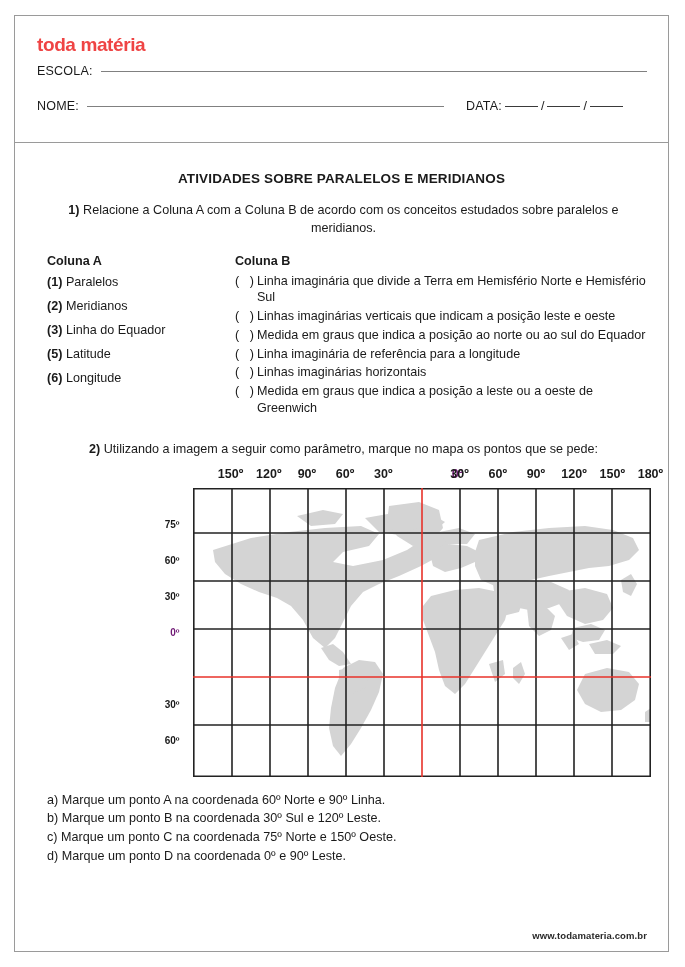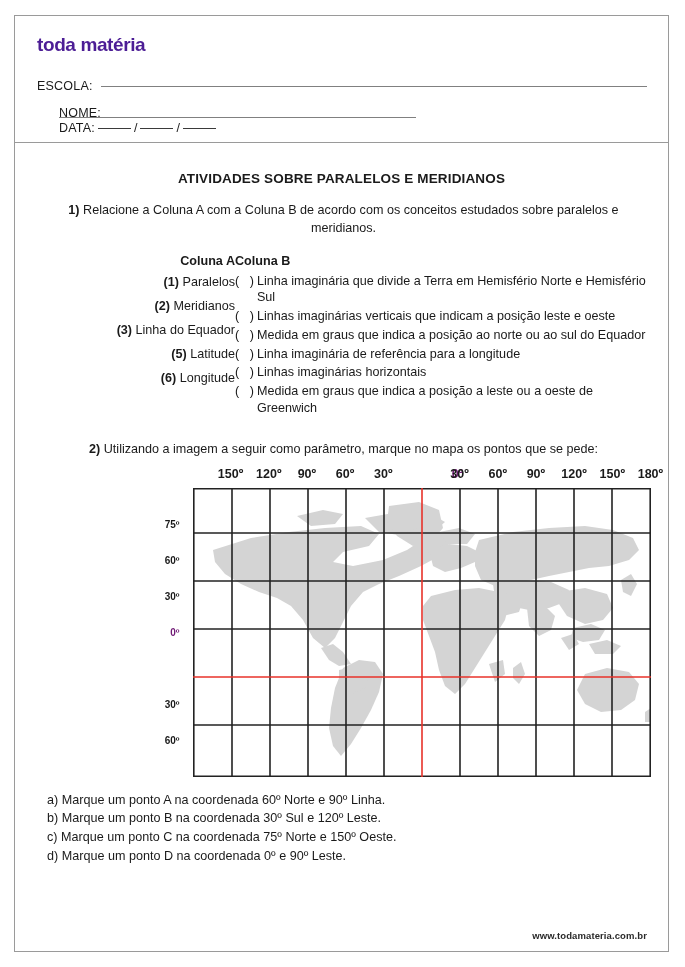--- a/index.html
+++ b/index.html
@@ -36,33 +36,33 @@
     box-sizing: border-box;
     border-bottom: 1px solid #9a9a9a;
   }
   .brand {
     position: absolute;
     left: 22px;
     top: 18px;
     font-size: 19px;
     font-weight: bold;
     letter-spacing: -0.4px;
-    color: #4c1d95;
+    color: #ef4444;
   }
   .field-row {
     position: absolute;
     left: 22px;
     font-size: 12.5px;
     color: #1a1a1a;
     display: flex;
     align-items: baseline;
     white-space: nowrap;
   }
-  .field-escola { top: 63px; width: 610px; }
-  .field-nome   { top: 90px; width: 610px; flex-direction: column; }
+  .field-escola { top: 48px; width: 610px; }
+  .field-nome   { top: 83px; width: 610px; }
   .field-label { font-size: 12.5px; letter-spacing: 0.2px; }
   .rule {
     border-bottom: 1px solid #808080;
     margin-left: 8px;
     position: relative;
     top: -3px;
   }
   .rule-escola { flex: 1; }
   .rule-nome   { width: 357px; }
 
@@ -109,21 +109,21 @@
   .q1-text { margin-top: 16px; }
   .q-num { font-weight: bold; }
 
   
   .columns {
     margin-top: 16px;
     padding-left: 32px;
     display: flex;
     align-items: flex-start;
   }
-  .col-a { width: 188px; flex: 0 0 188px; text-align: right; }
+  .col-a { width: 188px; flex: 0 0 188px; }
   .col-b { flex: 1; padding-right: 18px; }
   .col-head {
     font-size: 12.6px;
     font-weight: bold;
     margin-bottom: 5px;
   }
   .col-a-item {
     font-size: 12.6px;
     line-height: 1.52;
     margin-bottom: 5px;

